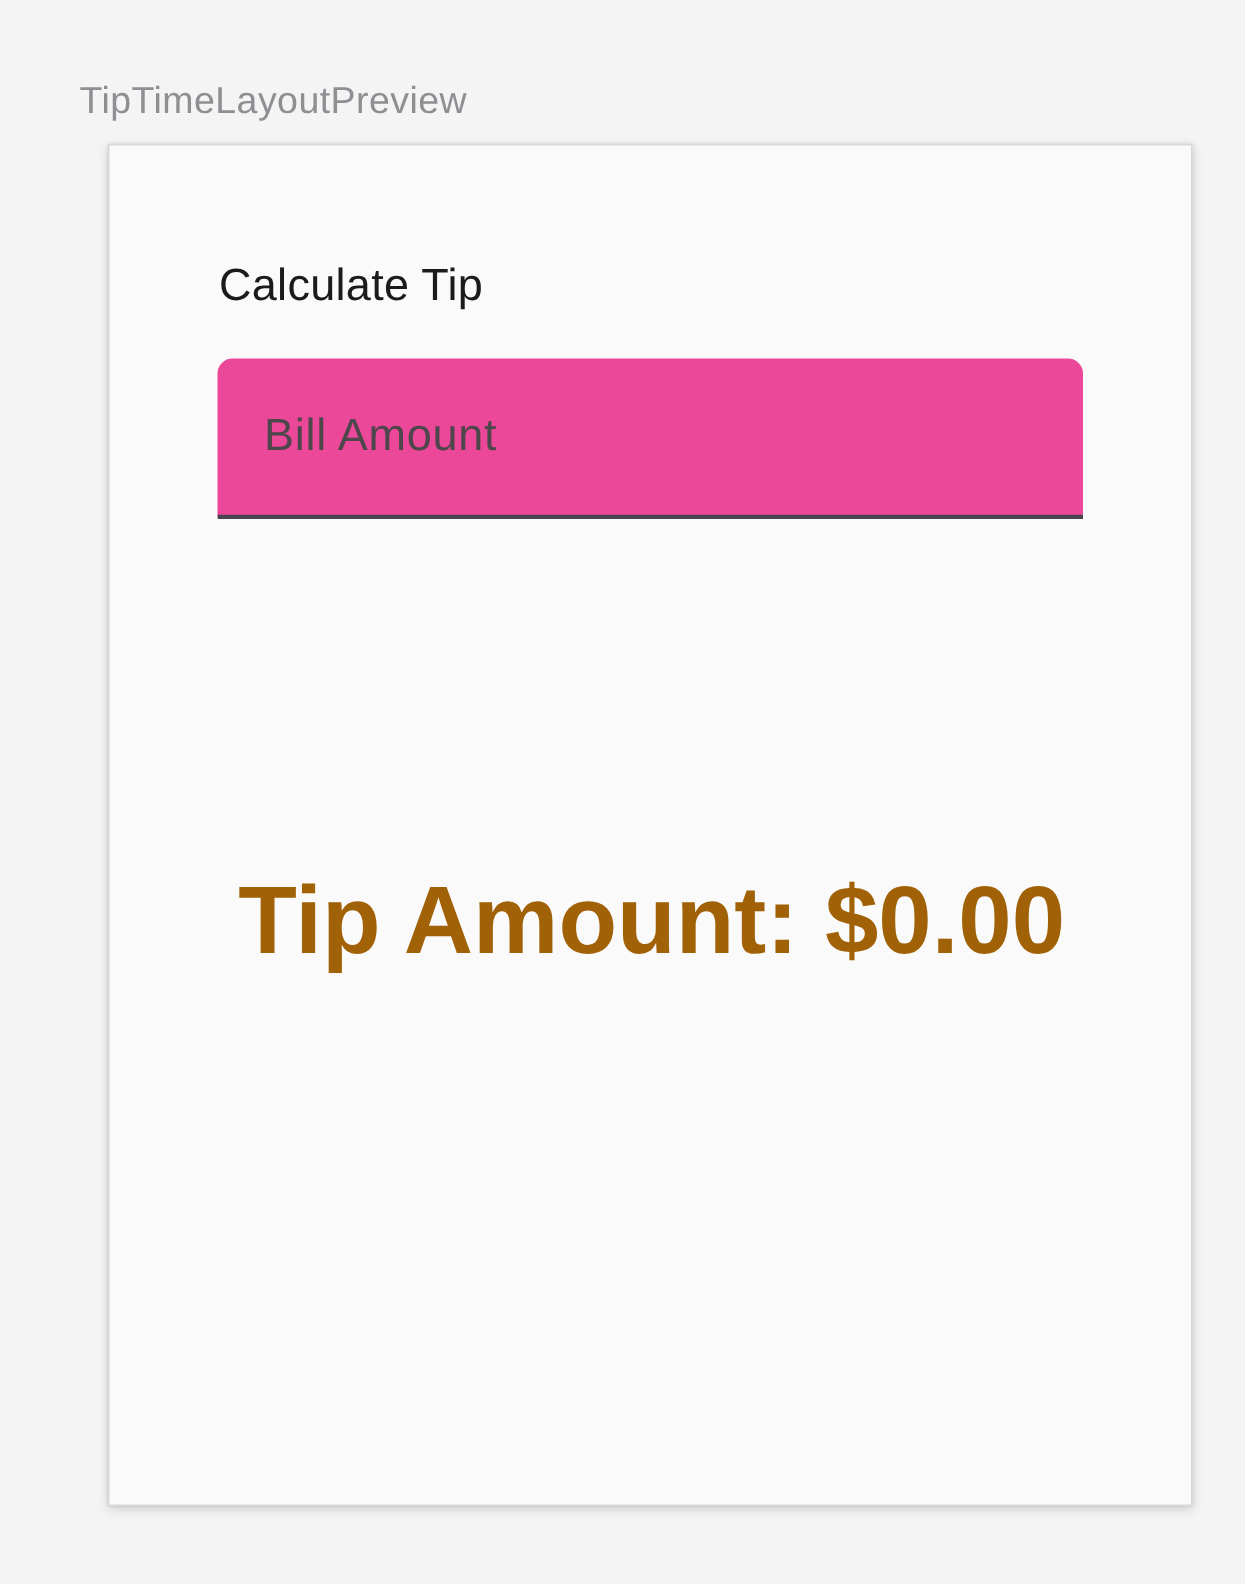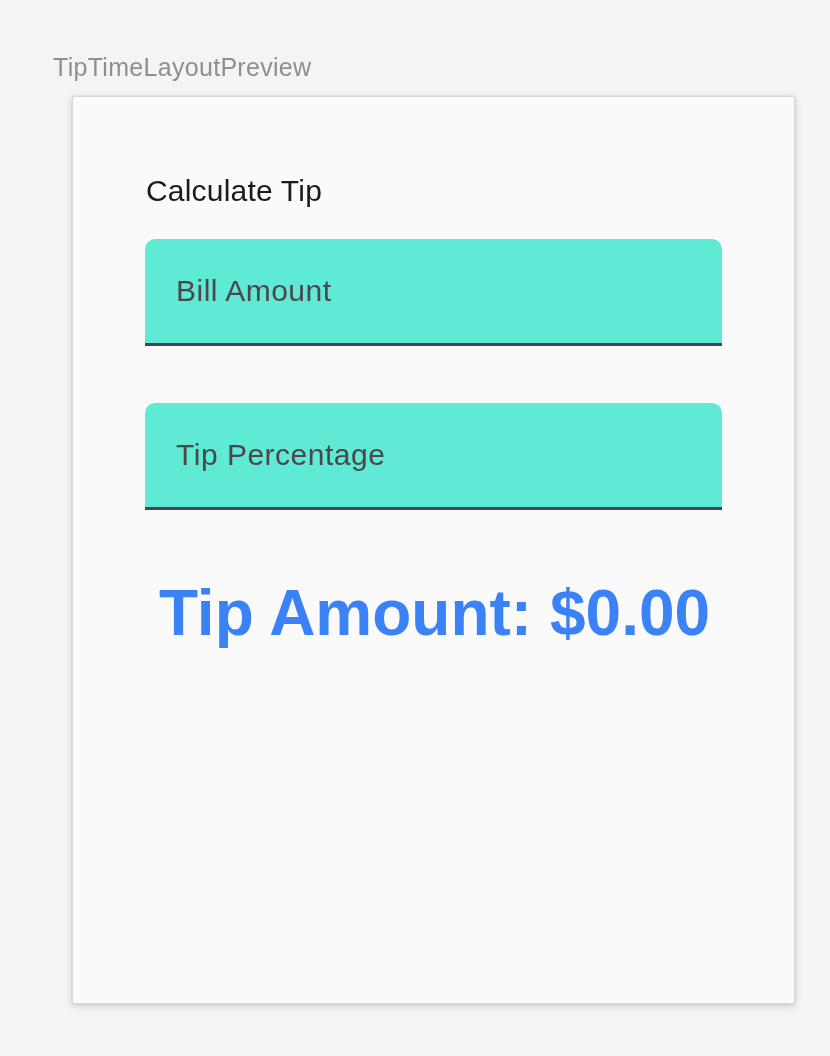--- a/index.html
+++ b/index.html
@@ -48,21 +48,21 @@
     letter-spacing: 0.2px;
     color: #1b1b1b;
     white-space: nowrap;
   }
   .filled-field {
     position: absolute;
     left: 72px;
     width: 577px;
     height: 107px;
     box-sizing: border-box;
-    background: #5eead4;
+    background: #ec4899;
     border: none;
     border-bottom: 3px solid #4a4450;
     border-radius: 10px 10px 0 0;
     padding: 0 20px 0 31px;
     font-family: "Liberation Sans", sans-serif;
     font-size: 30px;
     letter-spacing: 0.5px;
     color: #1d1b20;
     outline: none;
   }
@@ -74,35 +74,34 @@
   .field-tip  { top: 306px; }
   .tip-result {
     position: absolute;
     left: 0;
     top: 484px;
     width: 723px;
     text-align: center;
     font-size: 64px;
     line-height: 64px;
     font-weight: bold;
-    color: #3b82f6;
+    color: #a16207;
     white-space: nowrap;
   }
 </style>
 </head>
 <body>
 
 <div class="canvas">
 
   <div class="preview-label">TipTimeLayoutPreview</div>
 
   <div class="preview-panel">
 
     <div class="app-heading">Calculate Tip</div>
 
     <input type="text" class="filled-field field-bill" placeholder="Bill Amount" style="">
 
-    <input type="text" class="filled-field field-tip" placeholder="Tip Percentage" style="">
 
     <div class="tip-result">Tip Amount: $0.00</div>
 
   </div>
 </div>
 
 </body></html>

